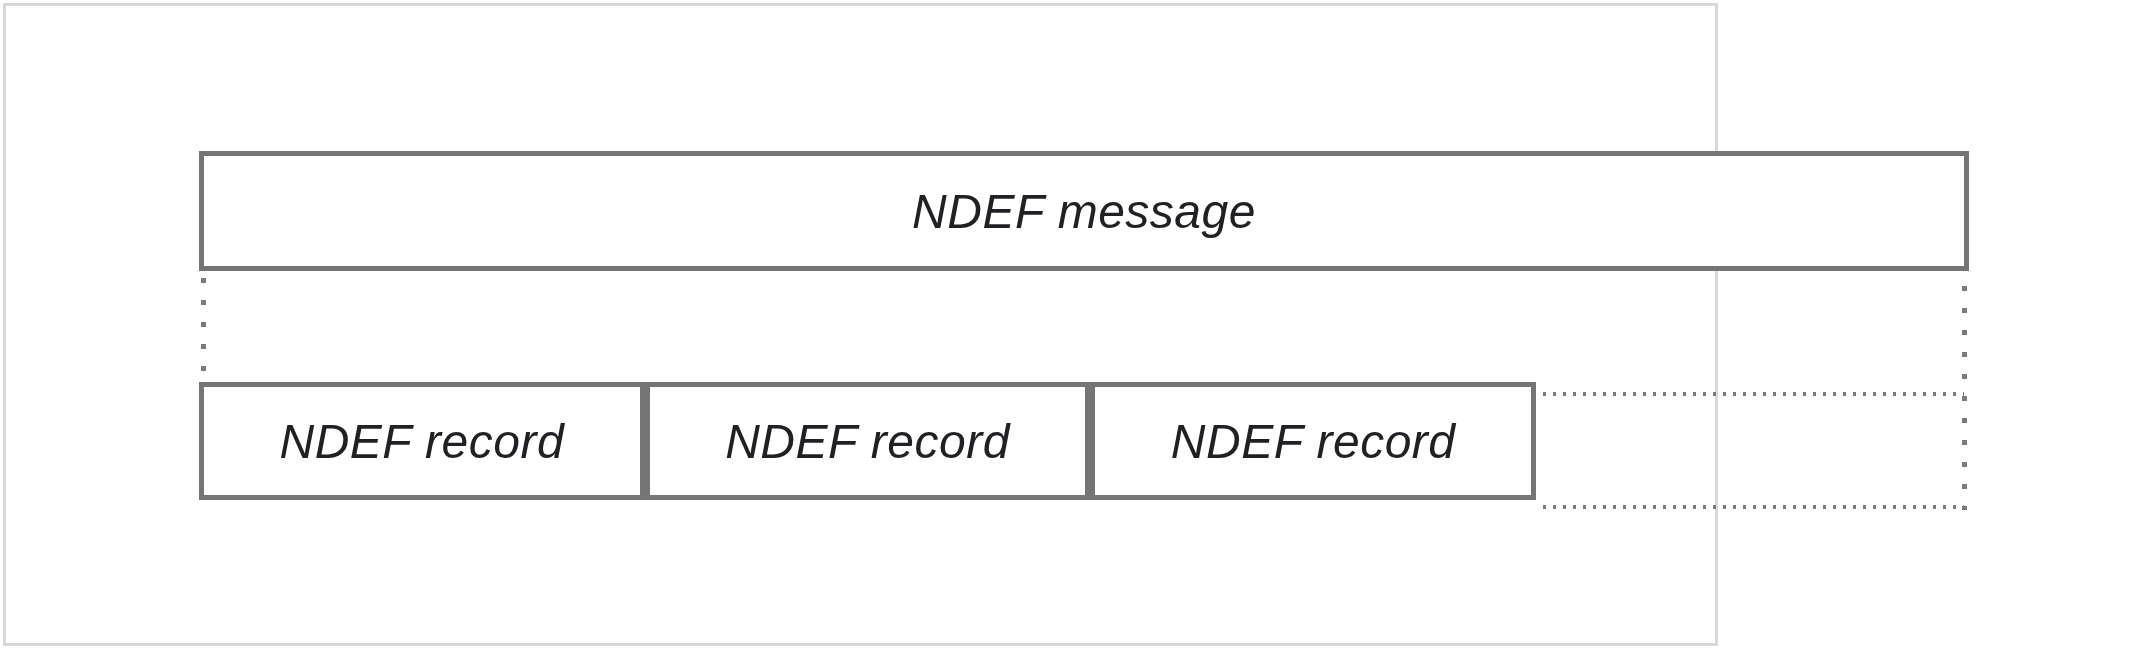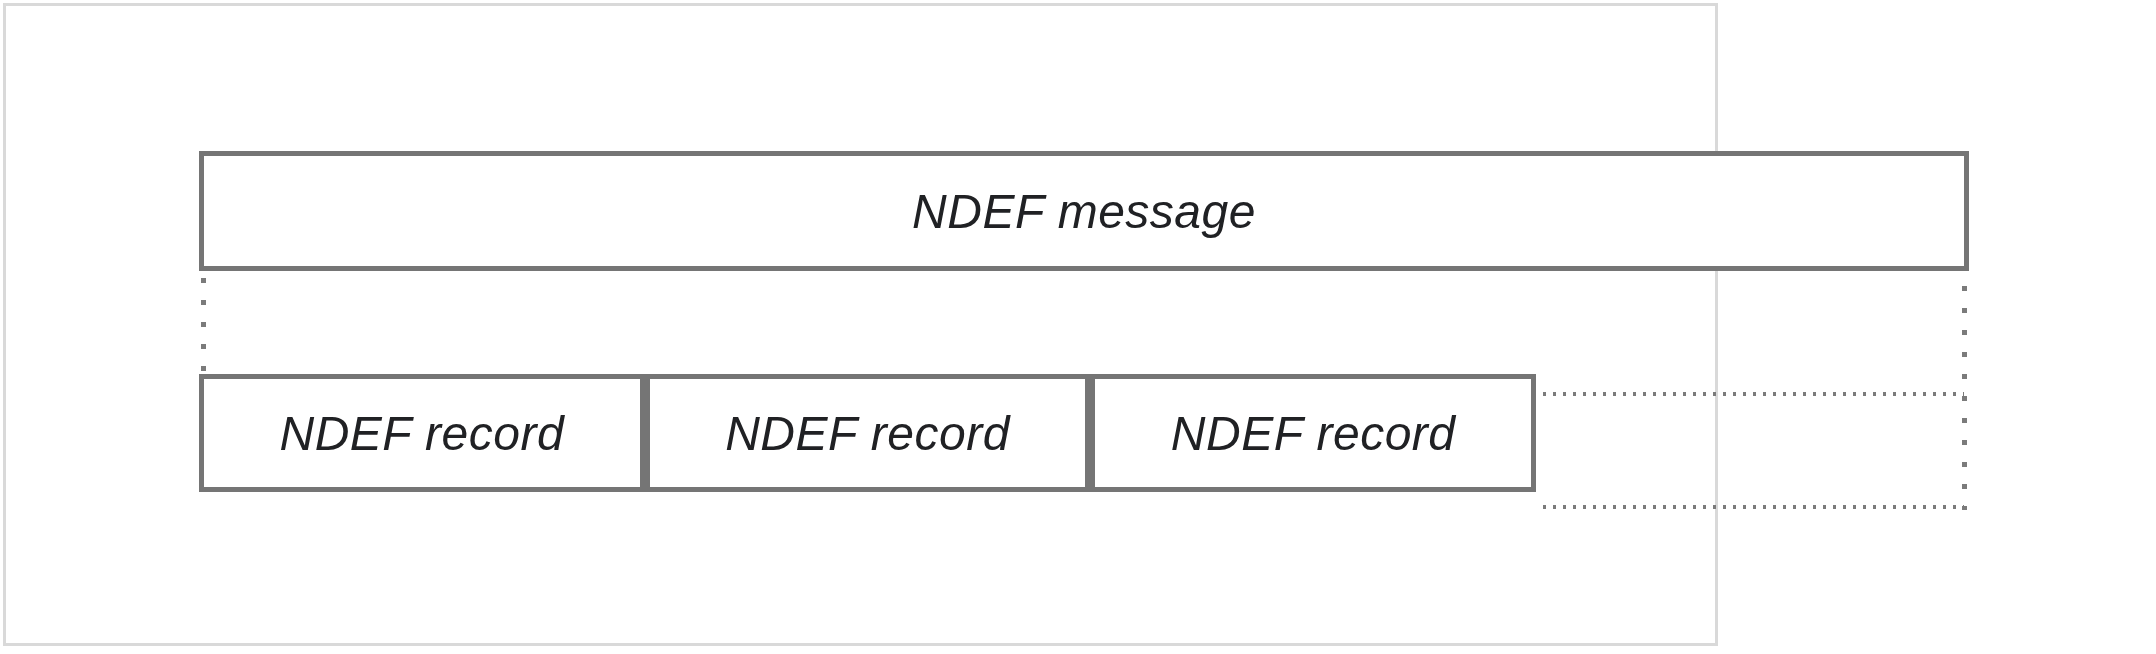--- a/index.html
+++ b/index.html
@@ -45,21 +45,21 @@
   }
   .message-box {
     left: 193px;
     top: 145px;
     width: 1770px;
     height: 120px;
   }
   .records-row {
     position: absolute;
     left: 193px;
-    top: 368px;
+    top: 376px;
     width: 1337px;
     height: 118px;
     display: flex;
     flex-direction: row;
   }
   .record-box {
     flex: 1 1 0;
     height: 118px;
     border: 5px solid #757575;
     background: #ffffff;

